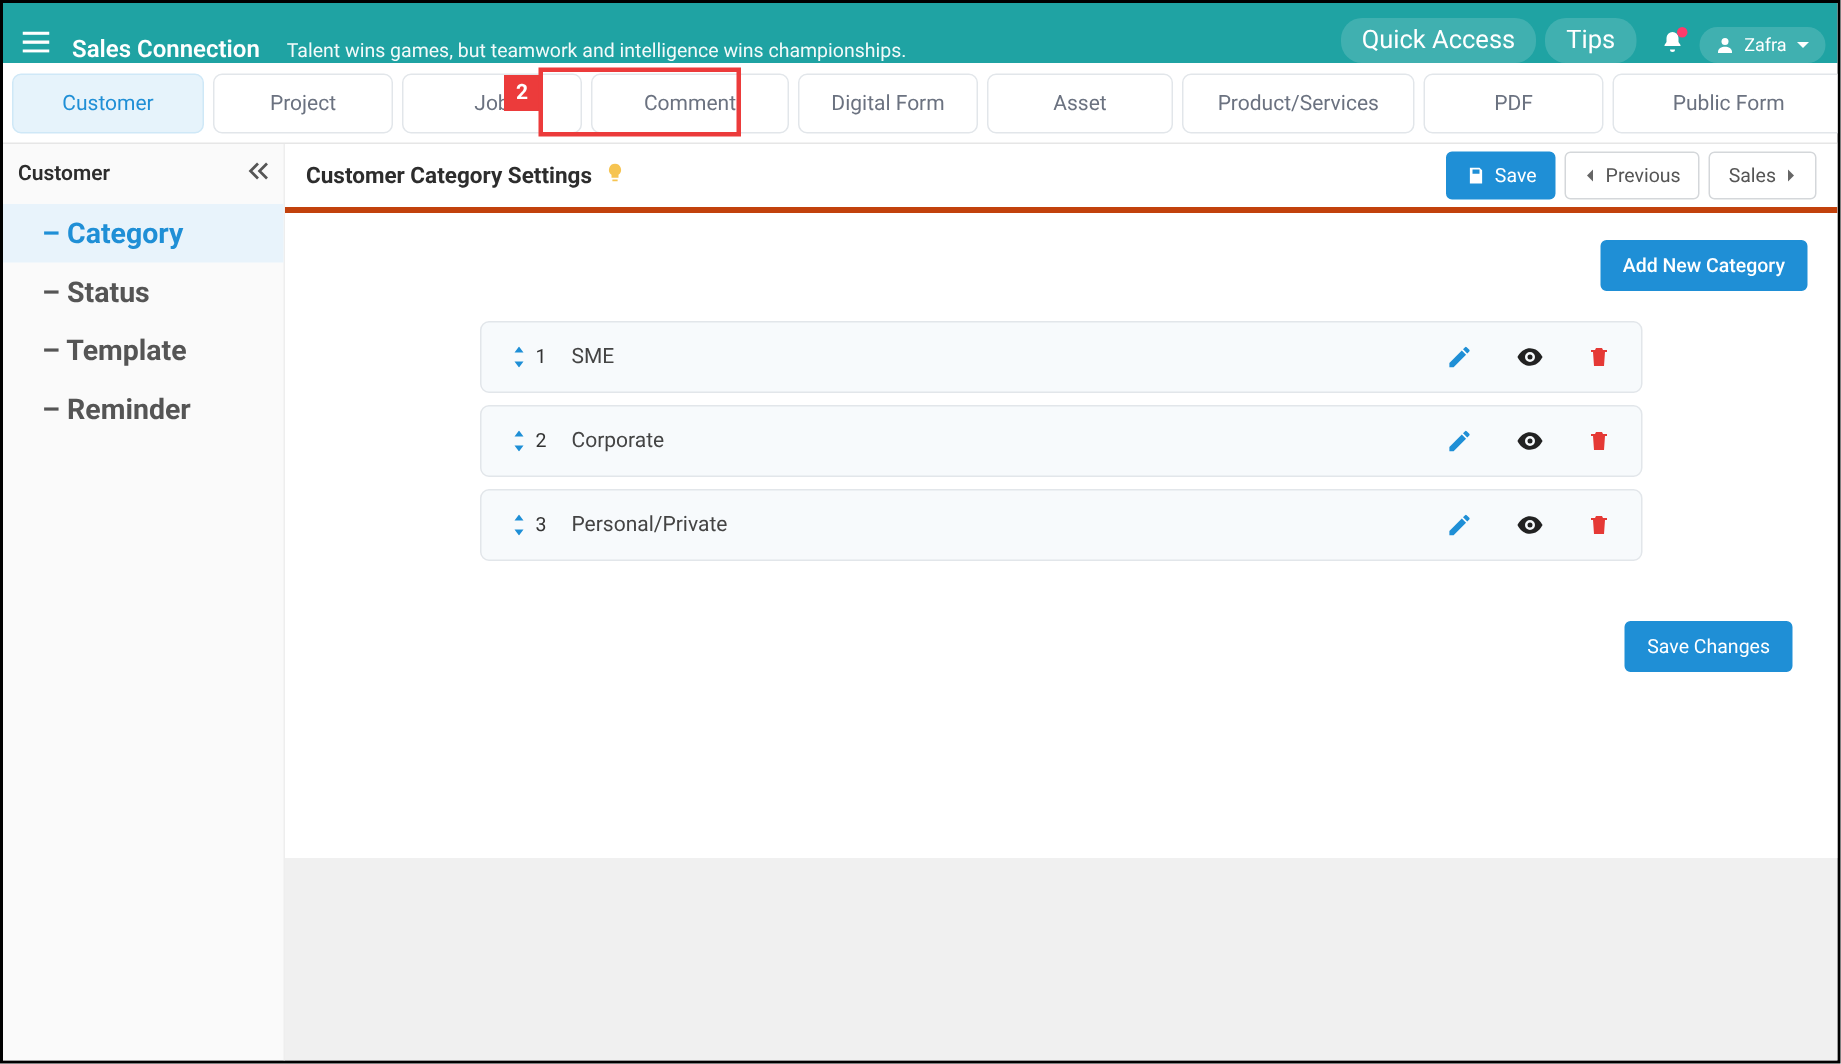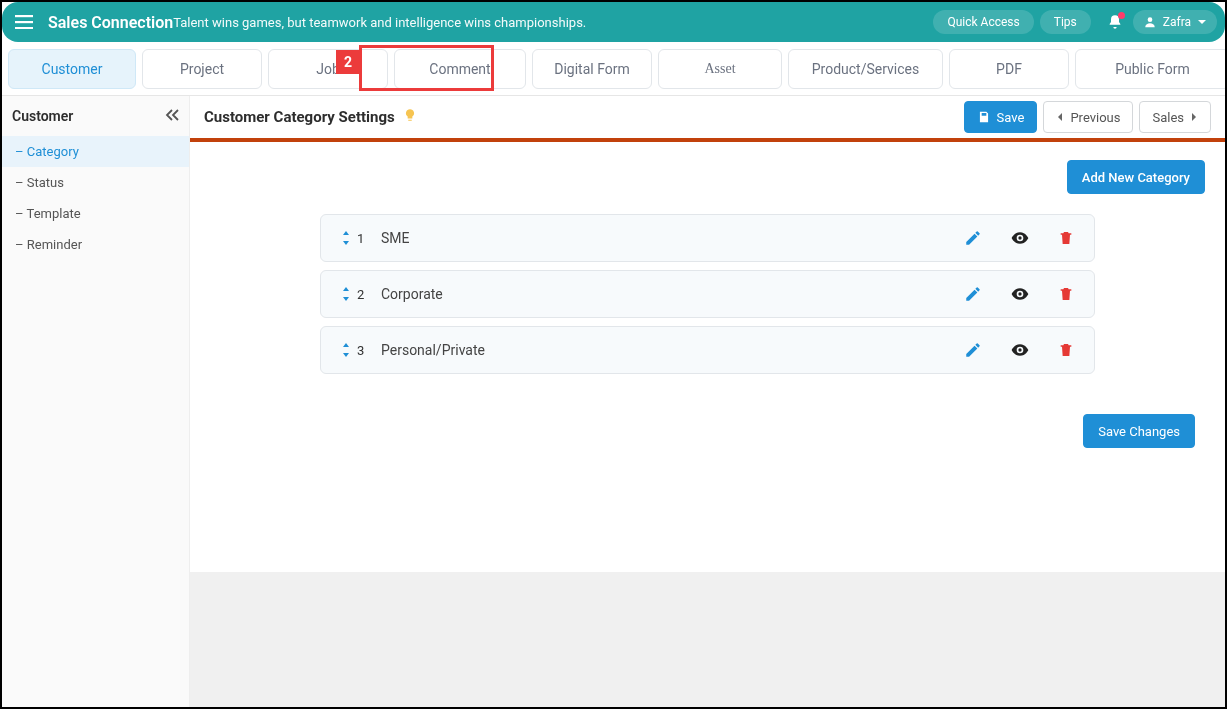--- a/index.html
+++ b/index.html
@@ -1,41 +1,41 @@
 <!DOCTYPE html>
 <html><head>
   <meta charset="utf-8">
   <style>
     * { box-sizing: border-box; margin: 0; padding: 0; font-family: -apple-system, BlinkMacSystemFont, "Segoe UI", Roboto, Arial, sans-serif; }
     body { width: 1227px; height: 709px; background: #fff; border: 2px solid #000; overflow: hidden; }
 
-    .topbar { height: 40px; background: #1fa3a3; display: flex; align-items: center; padding: 0 8px; color: #fff; border-radius: 16px; }
+    .topbar { height: 40px; background: #1fa3a3; display: flex; align-items: flex-end; padding: 0 8px; color: #fff; }
     .hamburger { width: 28px; height: 28px; display: flex; align-items: center; justify-content: center; cursor: pointer; }
     .brand { font-weight: 600; font-size: 16px; margin-left: 10px; }
-    .tagline { font-size: 13px; opacity: 0.95; }
+    .tagline { font-size: 13px; margin-left: 18px; opacity: 0.95; }
     .top-spacer { flex: 1; }
-    .pill { background: rgba(255,255,255,0.15); padding: 5px 14px; border-radius: 14px; font-size: 12px; margin-right: 6px; cursor: pointer; }
+    .pill { background: rgba(255,255,255,0.15); padding: 5px 14px; border-radius: 14px; font-size: 17px; margin-right: 6px; cursor: pointer; }
     .bell { width: 28px; height: 28px; display: flex; align-items: center; justify-content: center; margin: 0 4px; position: relative; cursor: pointer; }
     .bell-dot { position: absolute; top: 4px; right: 4px; width: 7px; height: 7px; background: #ff3b6b; border-radius: 50%; }
     .user-chip { background: rgba(255,255,255,0.15); padding: 5px 10px; border-radius: 14px; font-size: 12px; display: flex; align-items: center; gap: 6px; cursor: pointer; }
 
     .tabsrow { height: 54px; background: #fff; display: flex; align-items: center; padding: 0 6px; gap: 6px; border-bottom: 1px solid #e6e6e6; }
     .tab { flex: 0 0 auto; min-width: 120px; height: 40px; border: 1px solid #e2e6ea; border-radius: 6px; display: flex; align-items: center; justify-content: center; color: #6b7280; font-size: 14px; padding: 0 20px; cursor: pointer; background: #fff; }
     .tab.active { background: #e6f3fb; border-color: #cfe8f7; color: #1f8fd6; }
     .tab.wide { min-width: 155px; }
 
     .callout-badge { width: 24px; height: 24px; background: #ec3b3b; color: #fff; font-weight: 700; font-size: 14px; display: flex; align-items: center; justify-content: center; }
     .highlight-box { border: 3px solid #ec3b3b; position: absolute; pointer-events: none; }
 
     .body { display: flex; height: calc(709px - 40px - 54px - 4px); }
 
     .sidebar { width: 188px; background: #fafafa; border-right: 1px solid #eee; }
     .side-title { display: flex; align-items: center; justify-content: space-between; padding: 12px 10px; font-weight: 600; font-size: 14px; color: #2d2d2d; }
     .side-collapse { cursor: pointer; color: #555; }
-    .side-item { padding: 8px 13px; font-size: 13px; color: #555; cursor: pointer; }
+    .side-item { padding: 8px 26px; font-size: 19px; color: #555; cursor: pointer; font-weight: bold; }
     .side-item.active { background: #e8f3fb; color: #1f8fd6; }
 
     .main { flex: 1; background: #f0f0f0; display: flex; flex-direction: column; }
     .panel-header { height: 46px; background: #fff; display: flex; align-items: center; padding: 0 14px; border-bottom: 4px solid #c2410c; }
     .panel-title { font-weight: 700; font-size: 15px; color: #2d2d2d; display: flex; align-items: center; gap: 8px; }
     .bulb { color: #f6c451; }
     .panel-actions { margin-left: auto; display: flex; gap: 6px; }
     .btn { height: 32px; border-radius: 4px; border: 1px solid #d4d7da; background: #fff; color: #555; font-size: 13px; display: flex; align-items: center; padding: 0 12px; gap: 6px; cursor: pointer; }
     .btn.primary { background: #1f8fd6; border-color: #1f8fd6; color: #fff; }
 
@@ -89,21 +89,21 @@
       </svg>
   </div>
 </div>
 
 <div class="tabsrow general-pos">
   <div class="tab active" style="width:128px;">Customer</div>
   <div class="tab" style="width:120px;">Project</div>
   <div class="tab" style="width:90px;">Job</div>
   <div class="tab" style="width:132px;">Comment</div>
   <div class="tab" style="width:110px;">Digital Form</div>
-  <div class="tab" style="width:124px;font-family:Liberation Serif, serif;">Asset</div>
+  <div class="tab" style="width:124px;">Asset</div>
   <div class="tab wide">Product/Services</div>
   <div class="tab" style="width:112px;">PDF</div>
   <div class="tab wide">Public Form</div>
 
   <div class="callout-badge" style="position:absolute; left:334px; top:8px;">2</div>
 
   <div class="highlight-box" style="left:357px; top:3px; width:135px; height:46px;"></div>
 </div>
 
 <div class="body">

